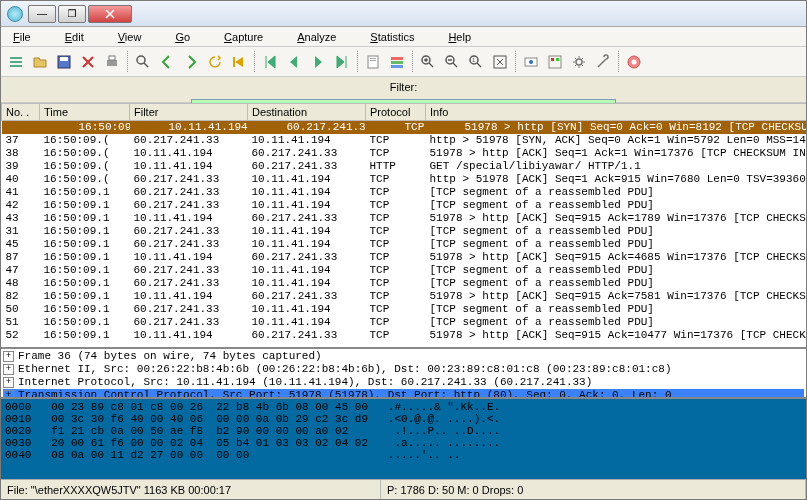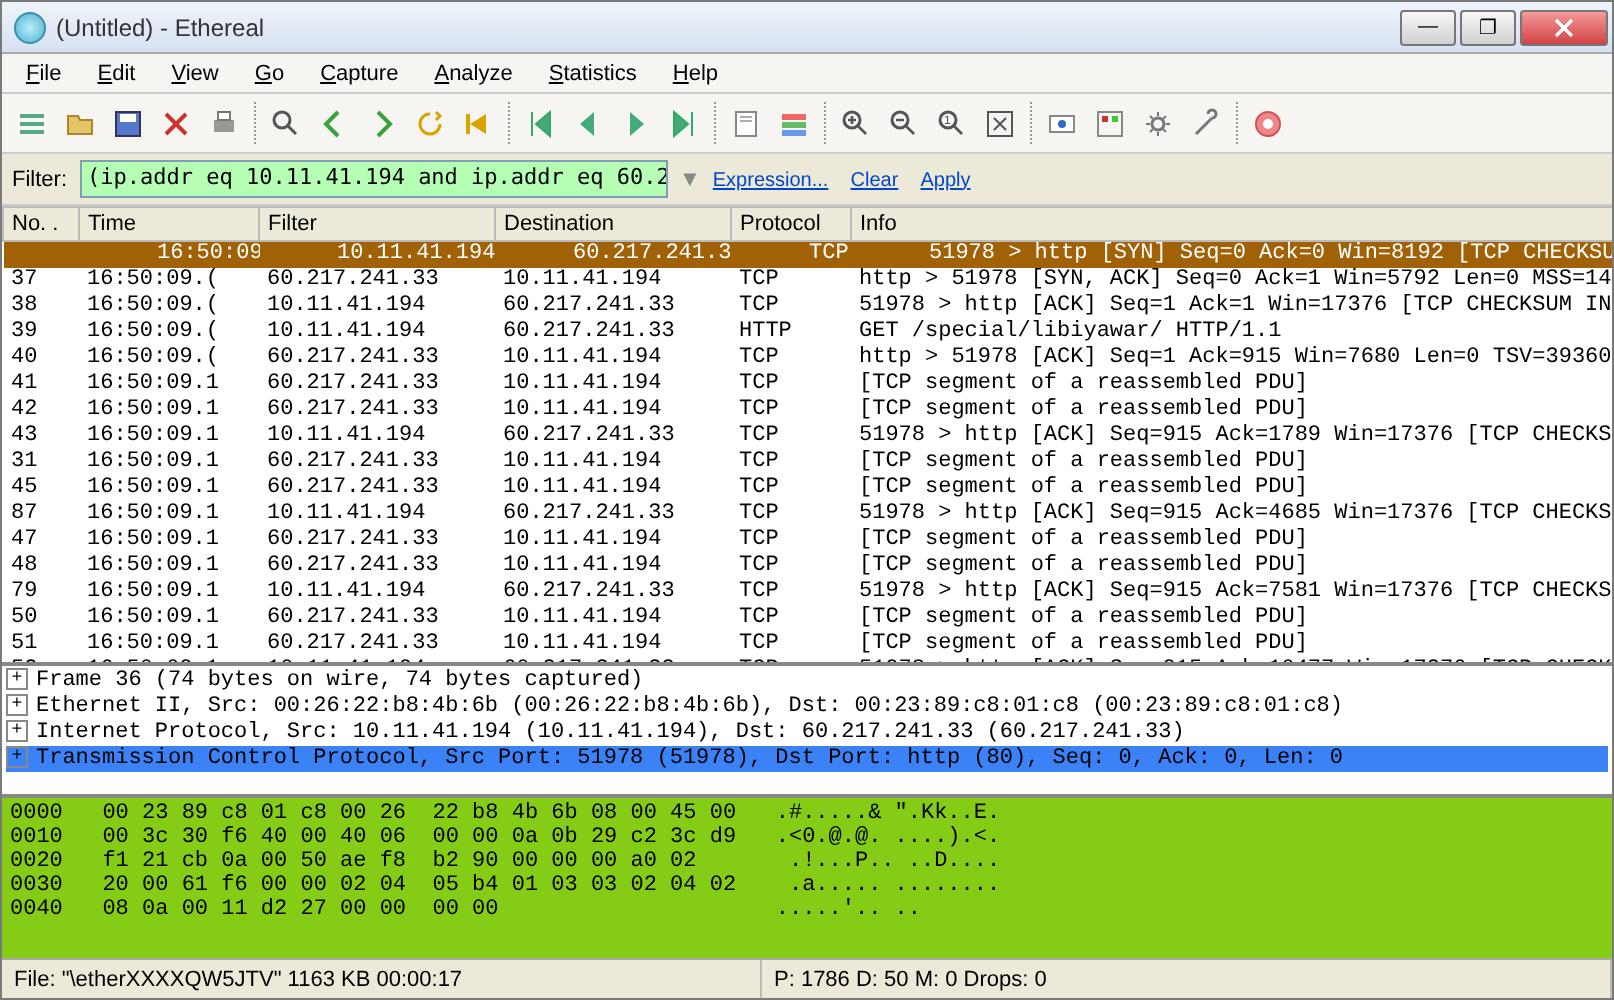--- a/index.html
+++ b/index.html
@@ -5,52 +5,51 @@
   * { box-sizing: border-box; margin: 0; padding: 0; }
   body { font-family: "Tahoma", "Segoe UI", sans-serif; font-size: 11px; background: #ece9d8; width: 807px; height: 500px; overflow: hidden; }
   .window { width: 807px; height: 500px; display: flex; flex-direction: column; background: #fff; border: 1px solid #7a7a7a; }
   .titlebar { height: 26px; background: linear-gradient(#f0f4fb, #d6e1f0); display: flex; align-items: center; padding: 0 2px 0 6px; border-bottom: 1px solid #aaa; }
   .titlebar .app-icon { width: 16px; height: 16px; background: radial-gradient(#b7ecf9, #4fb4d1); border-radius: 50%; margin-right: 5px; border: 1px solid #3a90aa;}
   .titlebar .title-text { flex: 1; font-size: 12px; color: #333; }
   .winbtns { display: flex; gap: 2px; }
   .winbtn { width: 28px; height: 18px; border: 1px solid #777; border-radius: 2px; background: linear-gradient(#f8f8f8,#d0d0d0); display:flex; align-items:center; justify-content:center; font-size:10px;}
   .winbtn.close { background: linear-gradient(#f59a9a,#d14343); color:#fff; width:44px;}
   .winbtn.close svg{width:10px;height:10px;}
-  .menubar { height: 20px; background: #f6f5f2; border-bottom: 1px solid #ccc; display: flex; align-items: center; padding: 0 4px; gap: 2px; font-size: 11px; }
+  .menubar { height: 20px; background: #f6f5f2; border-bottom: 1px solid #ccc; display: flex; align-items: center; padding: 0 4px; gap: 18px; font-size: 11px; }
   .menubar span { padding: 2px 8px; cursor: default; }
   .menubar span u { text-decoration: underline; }
   .toolbar { height: 30px; background: #f6f5f2; border-bottom: 1px solid #ccc; display: flex; align-items: center; padding: 0 4px; gap: 2px; }
   .tbtn { width: 22px; height: 22px; border: 1px solid transparent; display:flex; align-items:center; justify-content:center; border-radius:2px; }
   .tbtn svg { width: 16px; height: 16px; }
   .tsep { width: 1px; height: 22px; background: repeating-linear-gradient(#999,#999 1px,transparent 1px,transparent 2px); margin: 0 2px; }
-  .filterbar { height: 26px; background:#ece9d8; border-bottom:1px solid #ccc; display:flex; align-items:center; padding: 4px 5px; gap:6px; font-size:11px;}
+  .filterbar { height: 26px; background:#ece9d8; border-bottom:1px solid #ccc; display:flex; align-items:center; padding: 4px 5px; gap:6px; font-size:11px;flex-direction:column;}
   .filter-input { flex: 0 0 294px; height:19px; background:#b5ffb5; border:1px solid #7f9db9; padding:1px 3px; font-family: "Lucida Console", monospace; font-size:11px; overflow:hidden; white-space:nowrap;}
   .filter-links span { color:#0046c8; text-decoration:underline; cursor:pointer; margin-right:8px; font-size:10px;}
   .packet-pane { flex: 1; overflow: auto; background: #fff; border-bottom: 2px solid #888; }
   table.packets { width: 100%; border-collapse: collapse; font-family: "Lucida Console", "Courier New", monospace; font-size: 11px; table-layout: fixed;}
   table.packets thead th { text-align:left; font-weight:normal; background:#ece9d8; border:1px solid #bbb; padding:1px 4px; font-family:"Tahoma",sans-serif; font-size:11px; height:17px;}
   table.packets tbody td { padding: 0 4px; white-space: nowrap; overflow: hidden; height:13px; line-height:13px;}
   table.packets tbody tr.selected td { background:#a16207; color:#fff;padding-left:39px; }
-  .tree-pane { height: 66px; overflow:auto; background:#fff; border-bottom:2px solid #888; font-family: "Lucida Console", "Courier New", monospace; font-size:11px; padding: 1px 2px;}
+  .tree-pane { height: 50px; overflow:auto; background:#fff; border-bottom:2px solid #888; font-family: "Lucida Console", "Courier New", monospace; font-size:11px; padding: 1px 2px;}
   .tree-line { white-space: nowrap; height:13px; line-height:13px;}
   .tree-exp { display:inline-block; width:11px; height:11px; border:1px solid #888; text-align:center; line-height:9px; font-size:9px; margin-right:4px; vertical-align:middle;}
   .tree-line.hl { background:#3b82f6; }
-  .hex-pane { height: 80px; overflow:auto; background:#84cc16; font-family: "Lucida Console", "Courier New", monospace; font-size:11px; padding:2px 4px; white-space:pre;}
+  .hex-pane { height: 80px; overflow:auto; background:#0369a1; font-family: "Lucida Console", "Courier New", monospace; font-size:11px; padding:2px 4px; white-space:pre;}
   .statusbar { height:20px; background:#ece9d8; border-top:1px solid #aaa; display:flex; align-items:center; font-size:11px;}
   .statusbar .cell { border-right:1px solid #bbb; padding:2px 6px; height:100%; display:flex; align-items:center; overflow:hidden;}
   .statusbar .cell:first-child{flex:0 0 380px;}
   .statusbar .cell:nth-child(2){flex:1;}
 </style>
 </head>
 <body>
 
 <div class="window">
   <div class="titlebar">
     <div class="app-icon"></div>
-    <div class="title-text">(Untitled) - Ethereal</div>
     <div class="winbtns">
       <div class="winbtn">—</div>
       <div class="winbtn">❐</div>
       <div class="winbtn close">
           <svg viewBox="0 0 10 10">
             <path d="M1 1 L9 9 M9 1 L1 9" stroke="#fff" stroke-width="1.6"></path>
           </svg>
         </div>
     </div>
   </div>
@@ -351,21 +350,21 @@
           </tr>
           <tr>
             <td>48</td>
             <td>16:50:09.1</td>
             <td>60.217.241.33</td>
             <td>10.11.41.194</td>
             <td>TCP</td>
             <td>[TCP segment of a reassembled PDU]</td>
           </tr>
           <tr>
-            <td>79</td>
+            <td>82</td>
             <td>16:50:09.1</td>
             <td>10.11.41.194</td>
             <td>60.217.241.33</td>
             <td>TCP</td>
             <td>51978 &gt; http [ACK] Seq=915 Ack=7581 Win=17376 [TCP CHECKSUM INC</td>
           </tr>
           <tr>
             <td>50</td>
             <td>16:50:09.1</td>
             <td>60.217.241.33</td>

